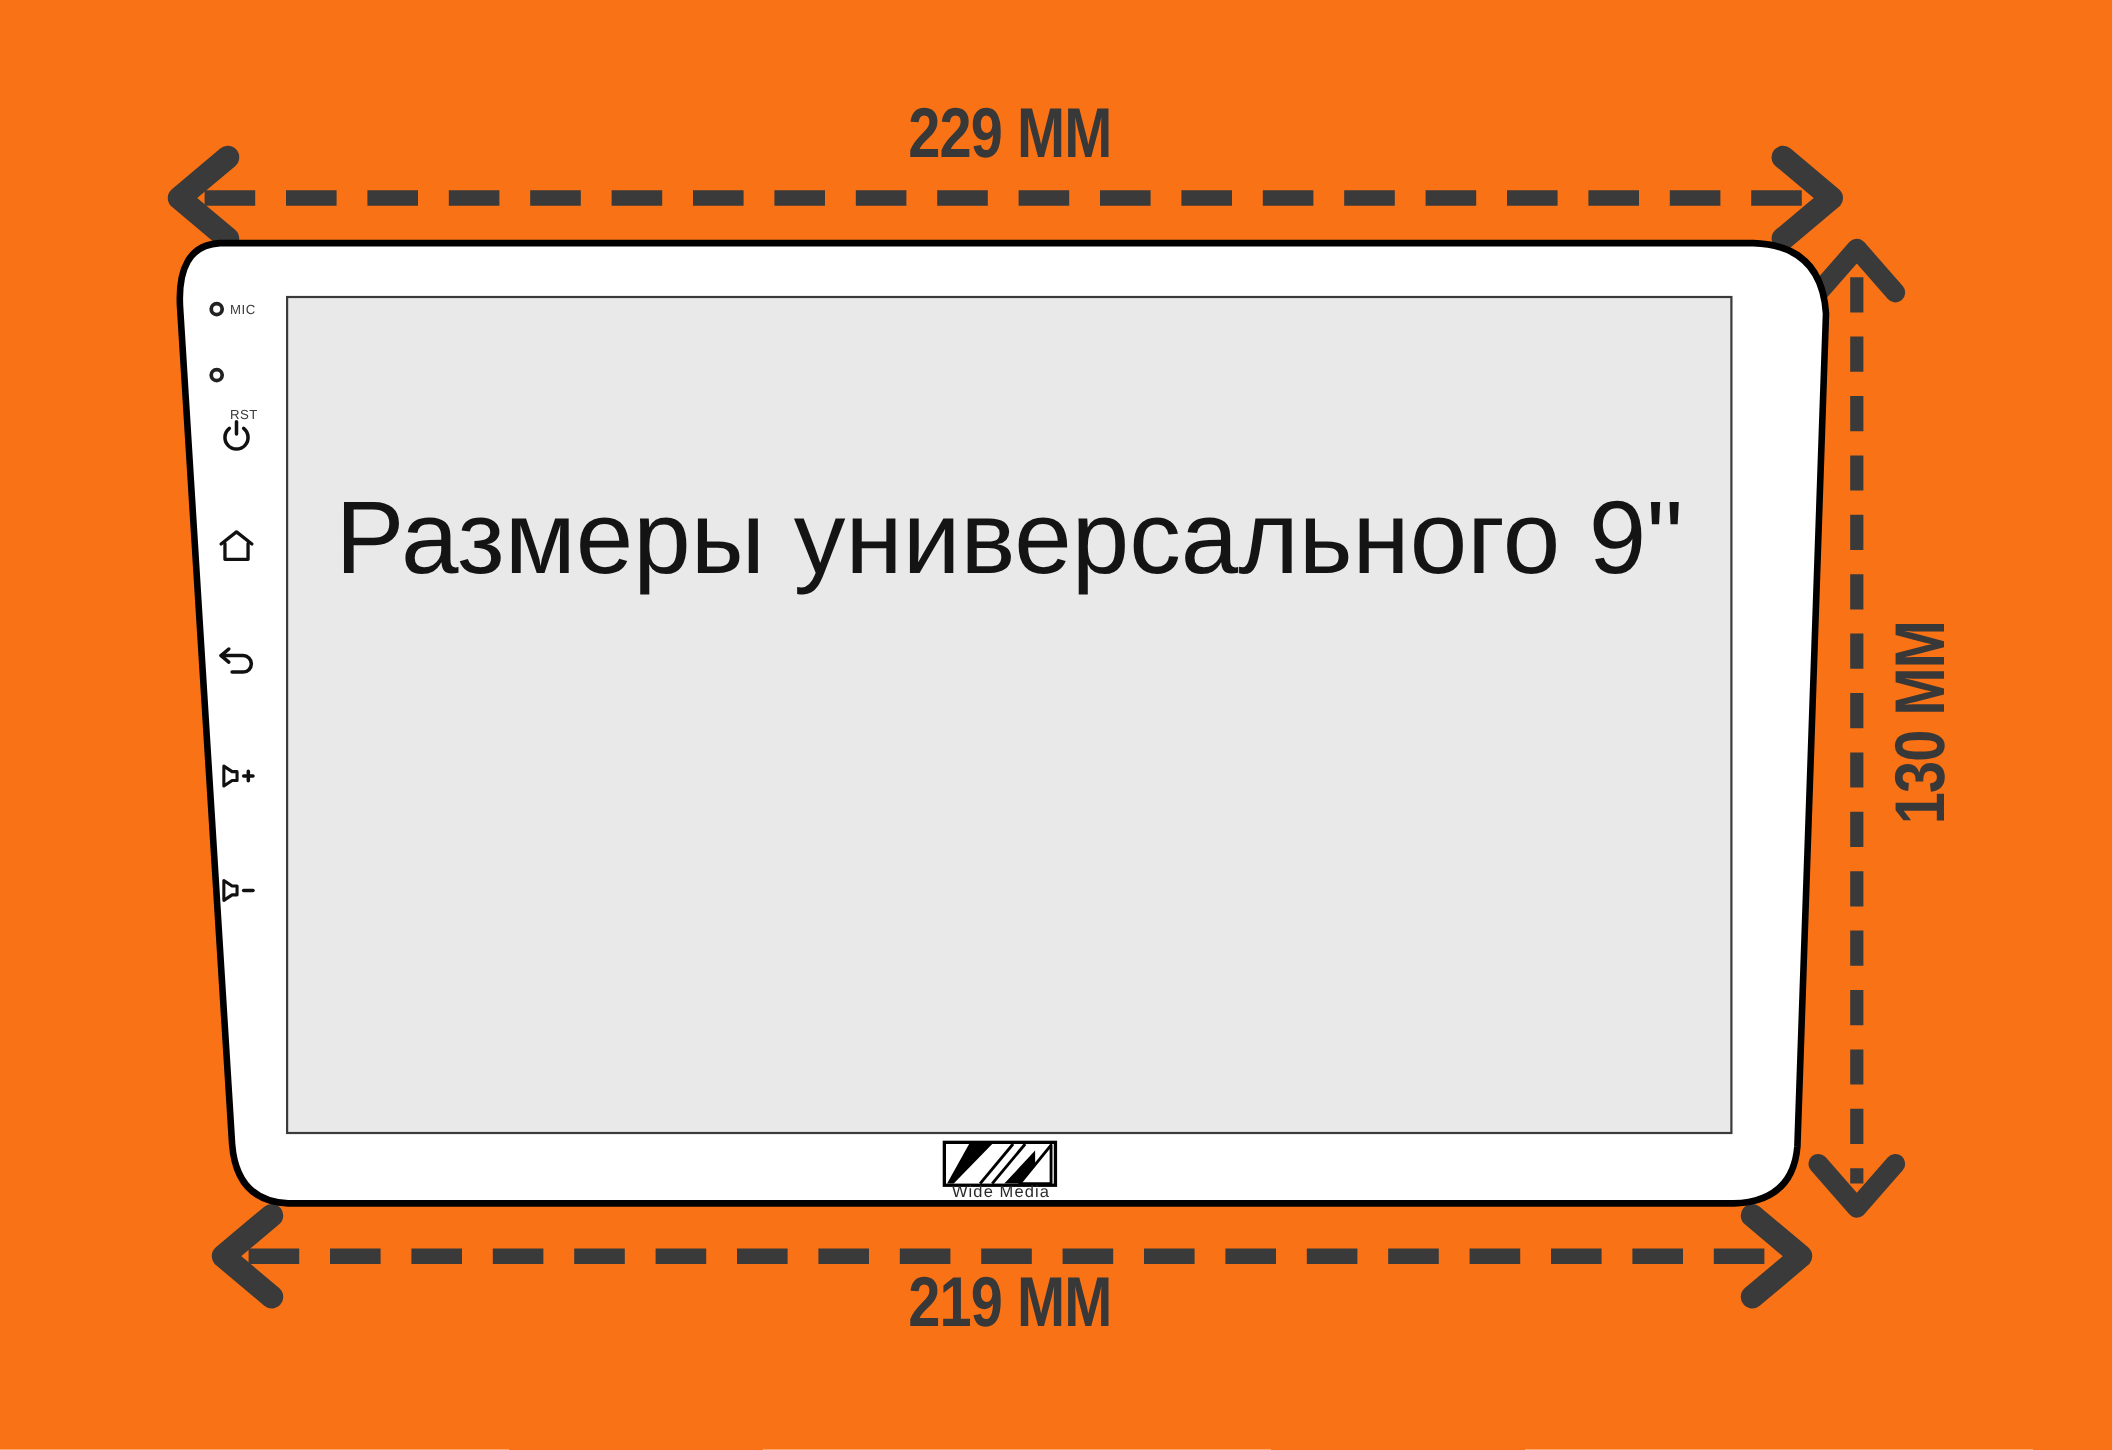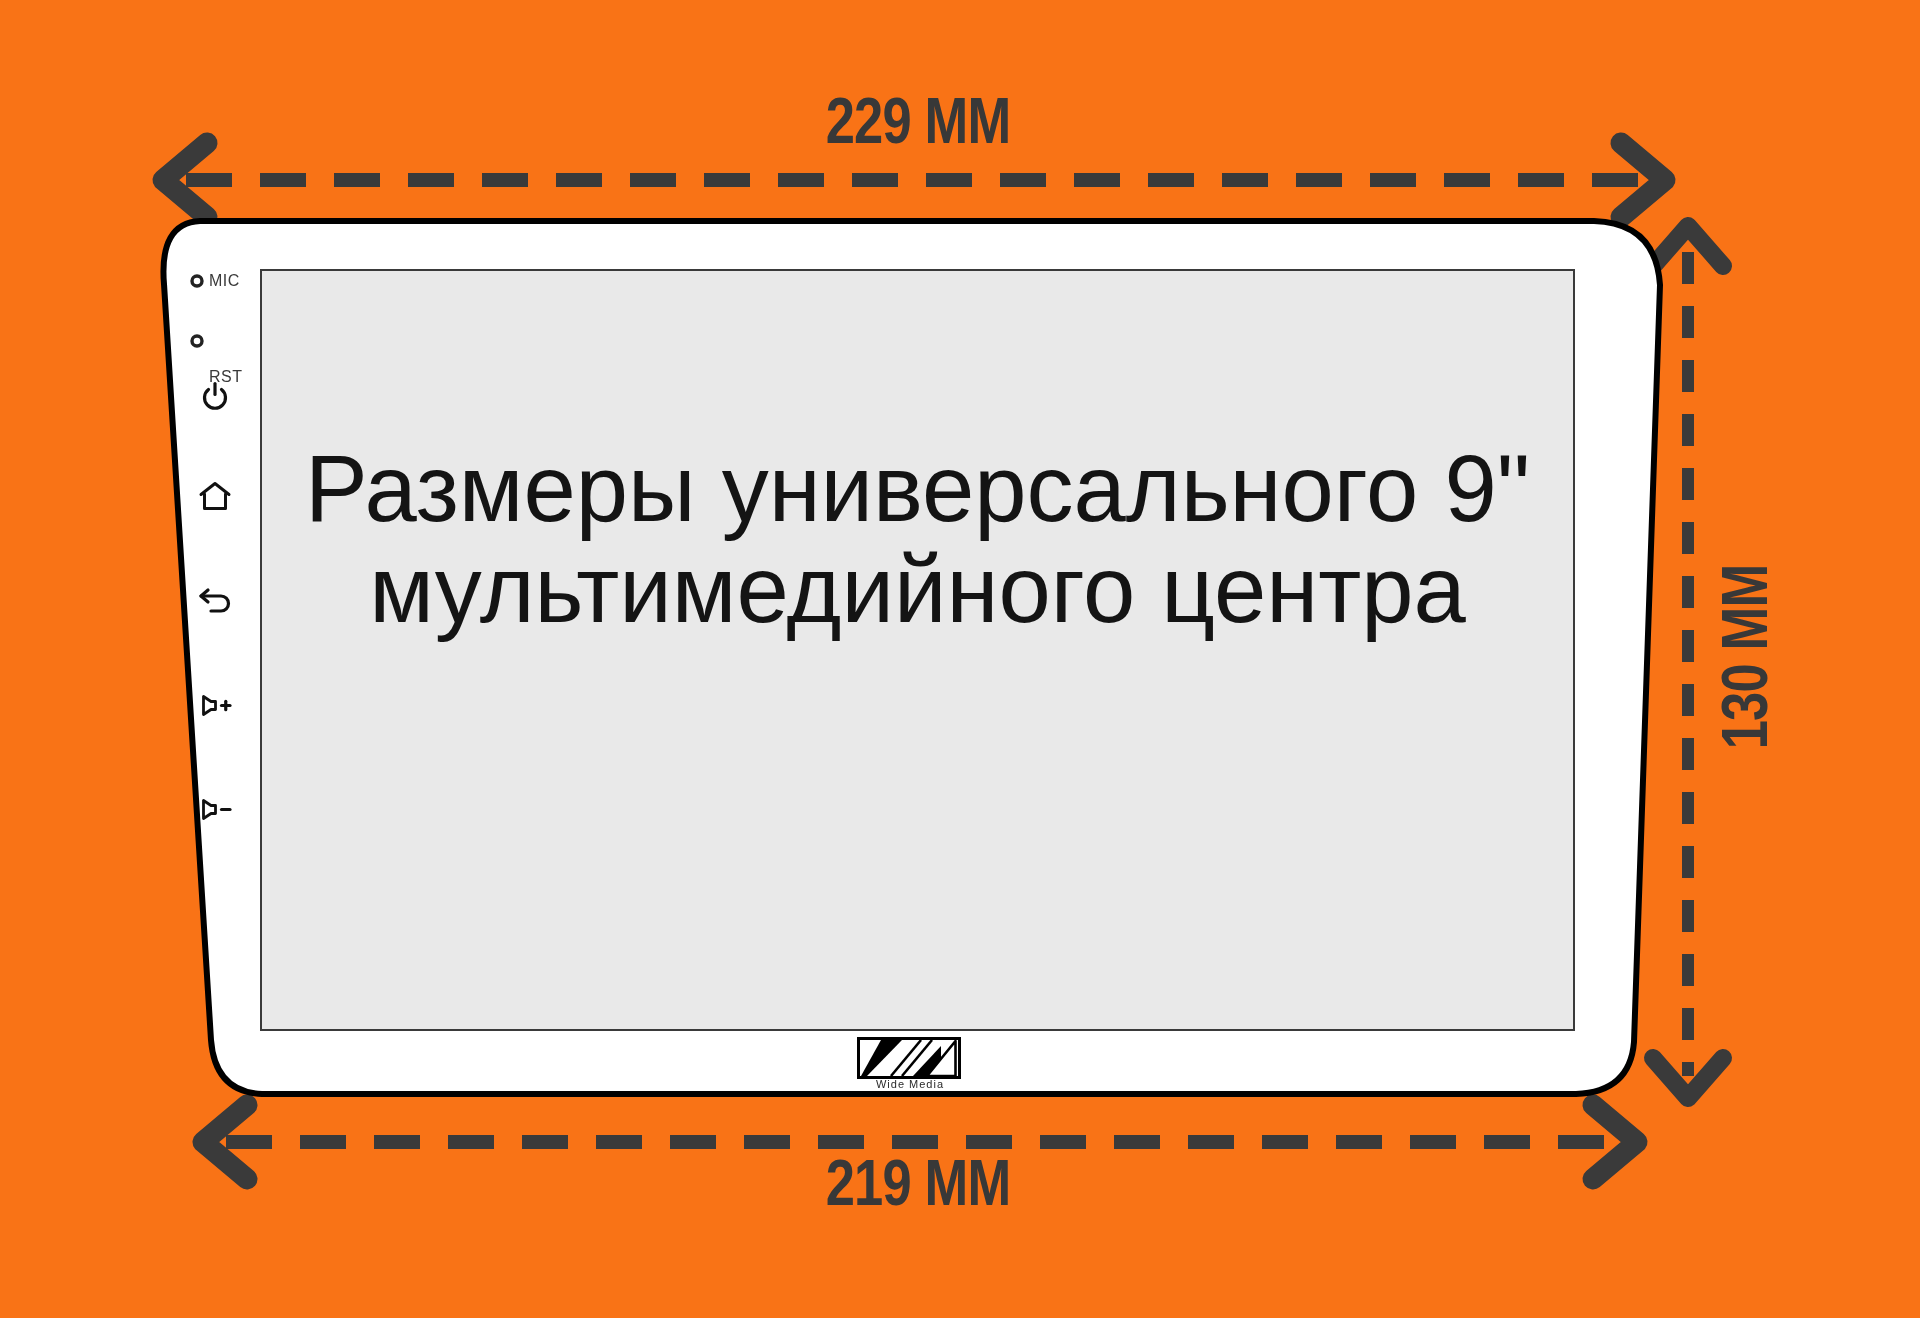--- a/index.html
+++ b/index.html
@@ -18,27 +18,27 @@
   .dim-label.rotated{
     left:1595px;top:622px;width:300px;height:70px;
     transform:rotate(-90deg) scaleX(0.82);
   }
   .screen-caption{
     position:absolute;left:261px;top:438px;width:1313px;
     text-align:center;color:#141414;font-size:94px;line-height:101px;
     font-weight:normal;letter-spacing:0px;white-space:nowrap;
   }
   .bezel-label{
-    position:absolute;color:#3a3a3a;font-size:16px;line-height:18px;letter-spacing:0.5px;
+    position:absolute;color:#3a3a3a;font-size:12px;line-height:18px;letter-spacing:0.5px;
   }
   .bezel-label.mic{left:209px;top:272px;}
   .bezel-label.rst{left:209px;top:333px;margin-top:35px;}
   .logo-text{
     position:absolute;left:838px;top:1076px;width:144px;text-align:center;
-    color:#2a2a2a;font-size:11px;line-height:16px;letter-spacing:1px;white-space:nowrap;
+    color:#2a2a2a;font-size:15px;line-height:16px;letter-spacing:1px;white-space:nowrap;
   }
 </style>
 </head>
 <body>
 
 <div class="stage">
 
   <svg width="1920" height="1318" viewBox="0 0 1920 1318">
 
     <g stroke="#3a3a3a" fill="none">
@@ -103,21 +103,20 @@
       <polygon points="70,39 98.5,4 98.5,39" fill="#ffffff" stroke="#000000" stroke-width="2.6" stroke-linejoin="round"></polygon>
     </g>
   </svg>
 
   <div class="dim-label top">229 MM</div>
   <div class="dim-label bottom">219 MM</div>
   <div class="dim-label rotated">130 MM</div>
 
   <div class="screen-caption">
     <div>Размеры универсального 9"</div>
-    <div>мультимедийного центра</div>
   </div>
 
   <div class="bezel-label mic">MIC</div>
   <div class="bezel-label rst">RST</div>
 
   <div class="logo-text">Wide Media</div>
 
 </div>
 
 </body></html>

